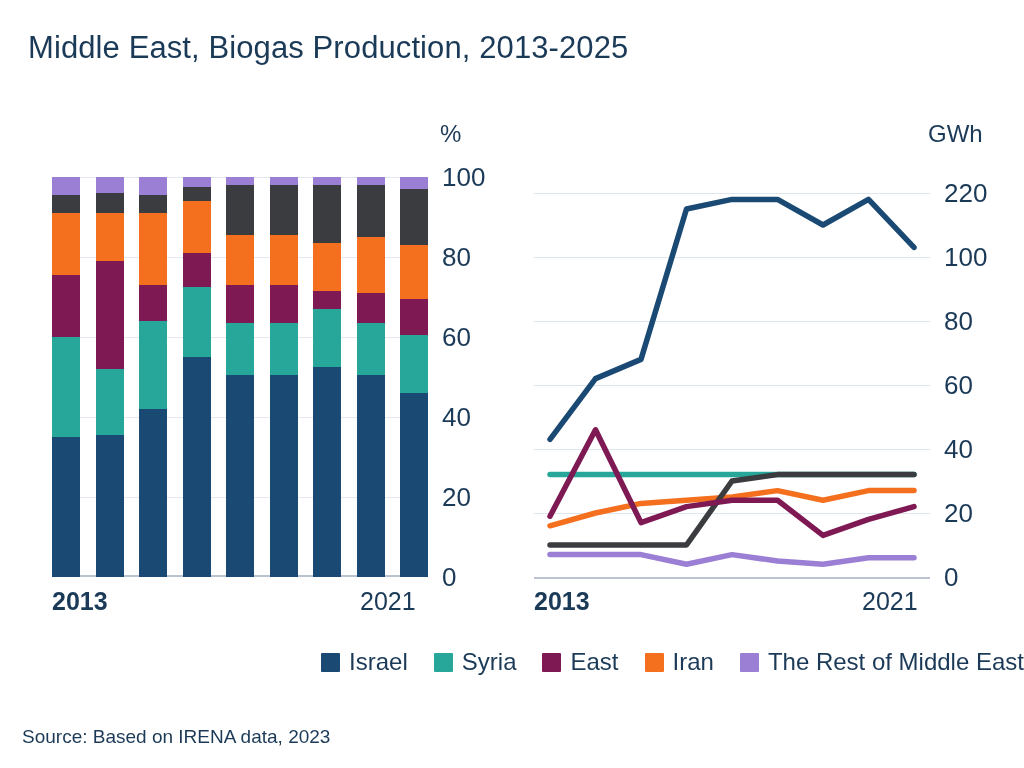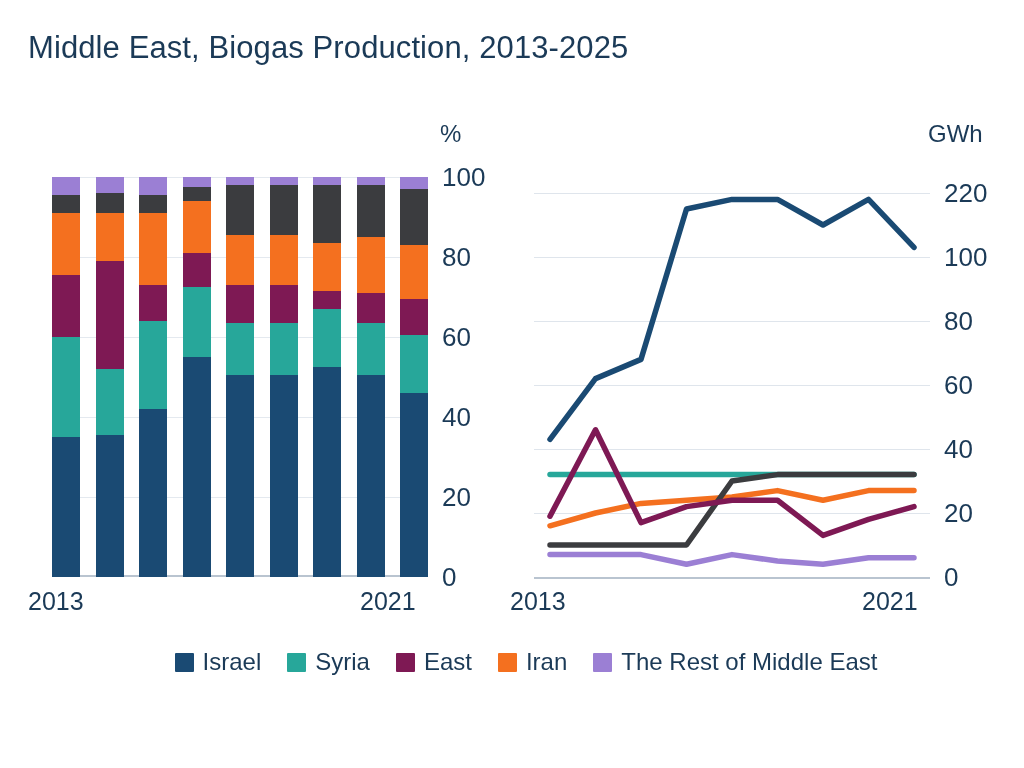--- a/index.html
+++ b/index.html
@@ -89,21 +89,21 @@
   #bar-panel .ytick  { left: 414px; }
   #line-panel .ytick { left: 434px; }
 
   .xlabel {
     position: absolute;
     font-size: 25px;
     color: #1b3a57;
     white-space: nowrap;
     top: 472px;
   }
-  .xlabel.start { left: 0; }
+  .xlabel.start { left: 24px; font-weight: bold; }
   .xlabel.end   { left: 332px; }
   #line-panel .xlabel.end { left: 352px; }
 
   
   .bar-col {
     position: absolute;
     bottom: 0;
     width: 28px;
   }
   .seg {
@@ -112,21 +112,21 @@
     width: 100%;
   }
 
   
   #legend {
     position: absolute;
     left: 0;
     right: 0;
     top: 648px;
     display: flex;
-    justify-content: center;
+    justify-content: flex-end;
     align-items: center;
     gap: 26px;
     padding-left: 28px;
   }
   .legend-item {
     display: flex;
     align-items: center;
     gap: 9px;
     font-size: 24px;
     color: #1b3a57;
@@ -320,13 +320,14 @@
       <span class="legend-swatch" style="background: rgb(244, 112, 31);"></span>
       <span>Iran</span>
     </div>
     <div class="legend-item">
       <span class="legend-swatch" style="background: rgb(155, 127, 212);"></span>
       <span>The Rest of Middle East</span>
     </div>
   </div>
 
 <div id="footer">
+  <div id="source-note">Source: Based on IRENA data, 2023</div>
 </div>
 
 </body></html>

